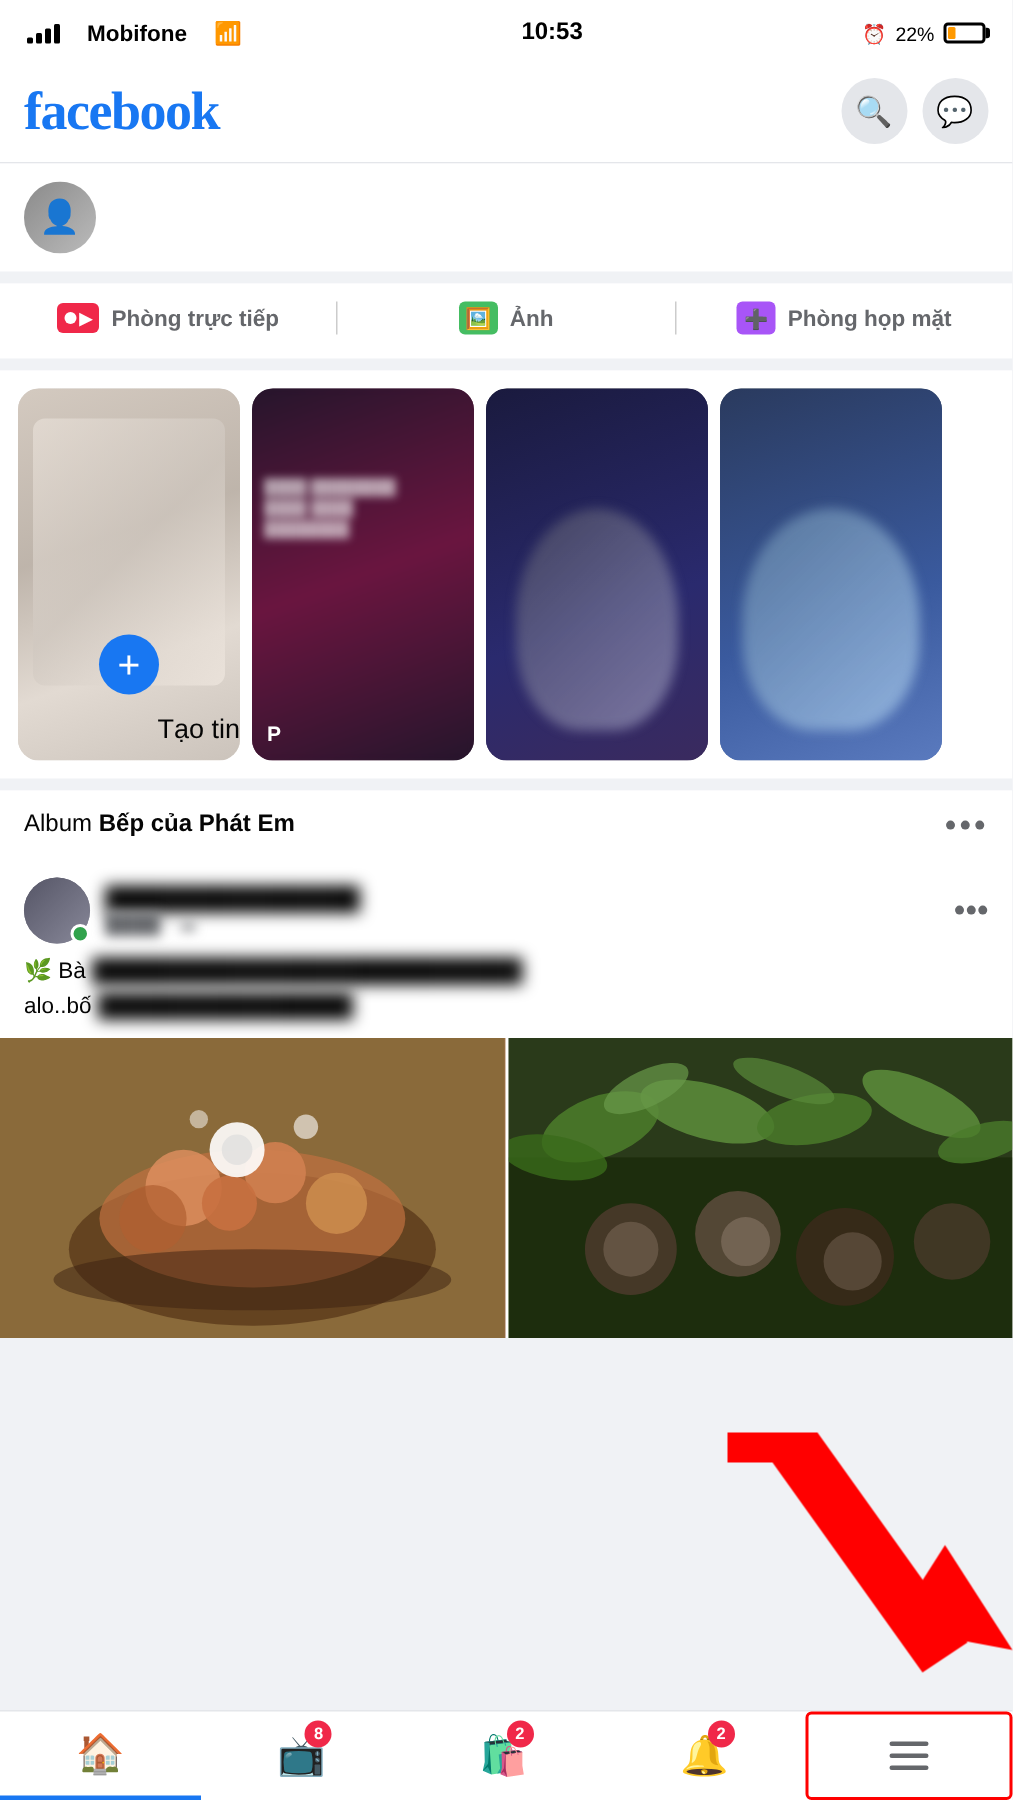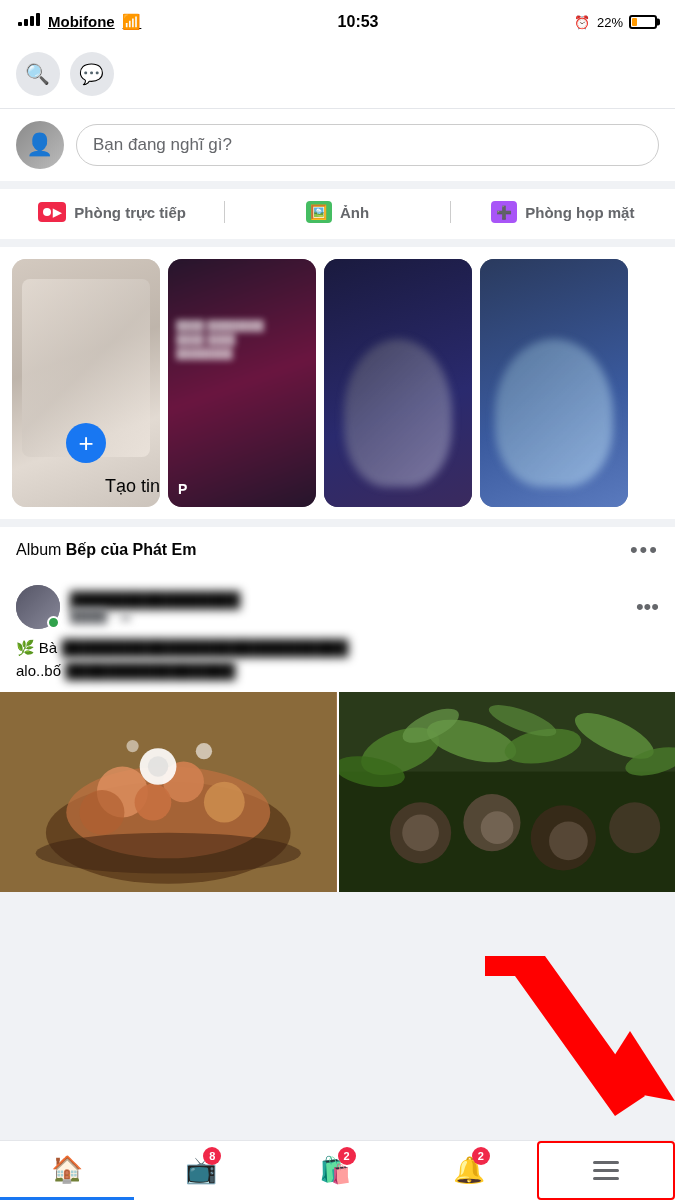--- a/index.html
+++ b/index.html
@@ -14,21 +14,21 @@
 
     
     .status-bar {
       background: white;
       display: flex;
       justify-content: space-between;
       align-items: center;
       padding: 8px 18px;
       height: 44px;
     }
-    .status-left { font-size: 15px; font-weight: 600; display: flex; align-items: flex-start; gap: 8px; text-decoration: underline; }
+    .status-left { font-size: 15px; font-weight: 600; display: flex; align-items: center; gap: 18px; }
     .signal-bars { display: flex; gap: 2px; align-items: flex-end; }
     .signal-bar { background: #000; border-radius: 1px; width: 4px; }
     .status-center { font-size: 16px; font-weight: 700; }
     .status-right { display: flex; align-items: center; gap: 6px; font-size: 13px; font-weight: 500; }
     .battery-container { display: flex; align-items: center; gap: 2px; }
     .battery-body {
       width: 28px; height: 14px; border: 2px solid #000;
       border-radius: 3px; position: relative; display: flex; align-items: center; padding: 1px;
     }
     .battery-body::after {
@@ -374,35 +374,35 @@
     <span>22%</span>
     <div class="battery-container">
       <div class="battery-body">
         <div class="battery-fill"></div>
       </div>
     </div>
   </div>
 </div>
 
 <div class="header">
+  <div class="facebook-logo">facebook</div>
   <div class="header-icons">
     <div class="header-icon-btn">
       <span>🔍</span>
     </div>
     <div class="header-icon-btn">
       <span>💬</span>
     </div>
   </div>
 </div>
 
 <div class="post-box">
   <div class="user-avatar">
     <div class="user-avatar-inner">👤</div>
   </div>
-  <div class="post-prompt">Bạn đang nghĩ gì?</div>
 </div>
 
 <div class="action-buttons">
   <div class="action-btn">
     <div class="live-icon">
       <span class="live-dot"></span>▶
     </div>
     <span>Phòng trực tiếp</span>
   </div>
   <div class="divider"></div>

